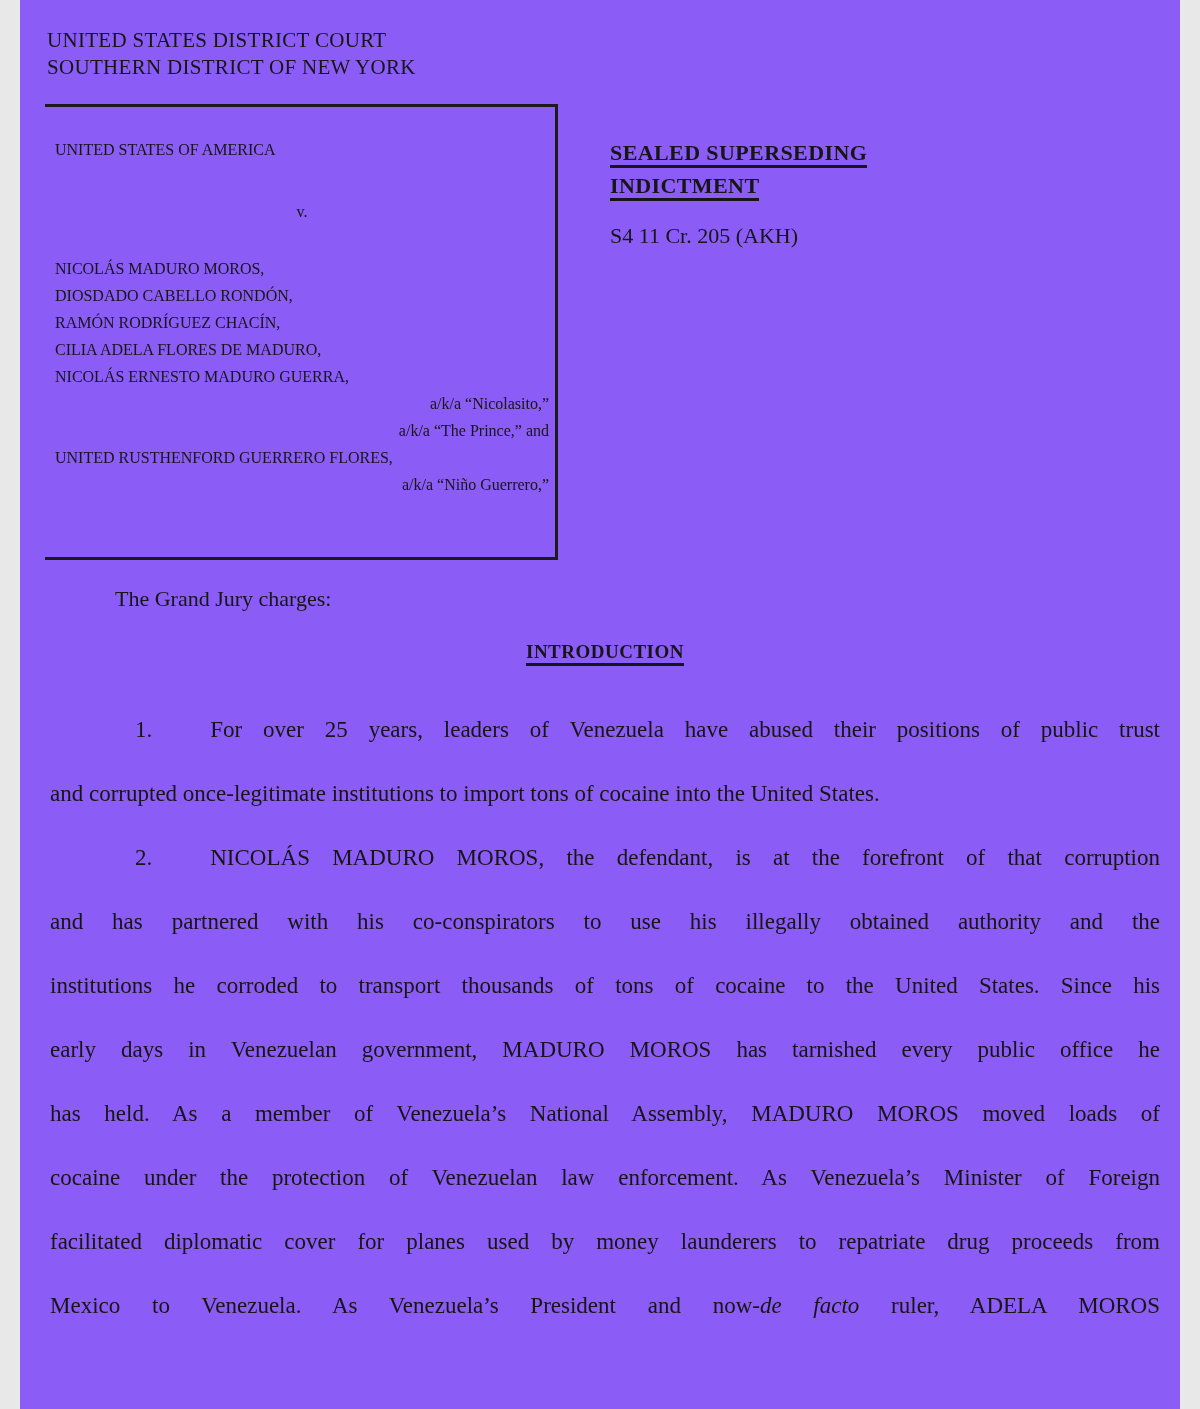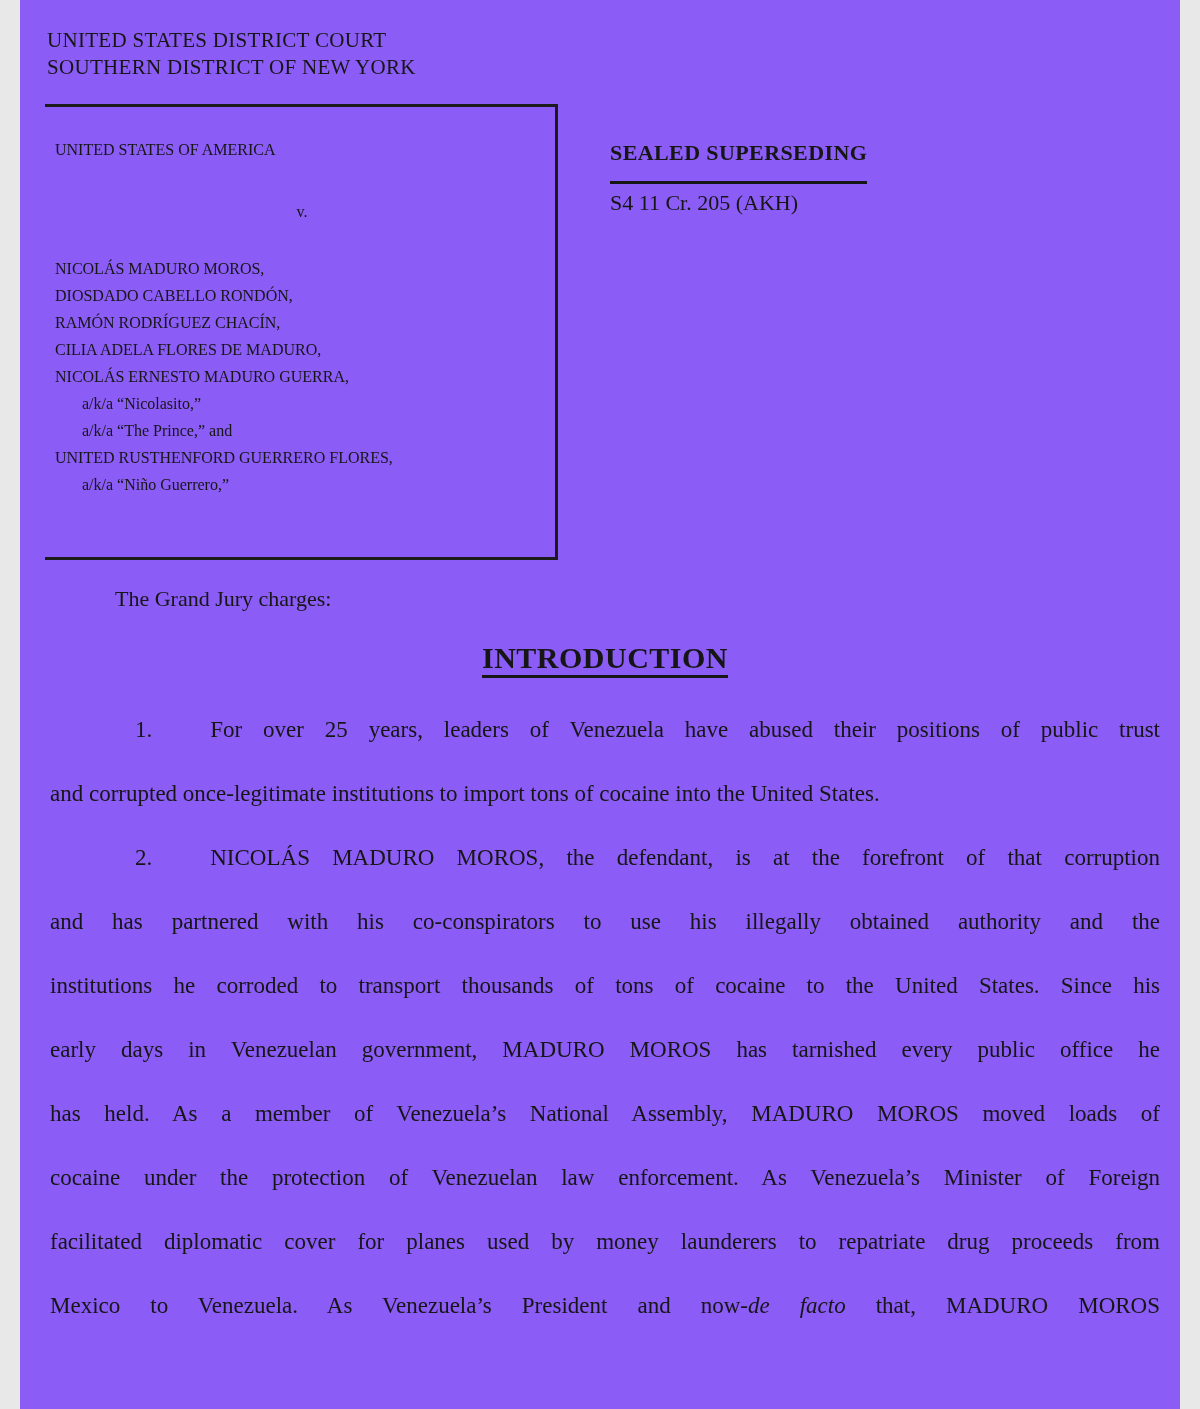--- a/index.html
+++ b/index.html
@@ -14,34 +14,34 @@
 
   
   .caption-box {
     position:absolute; left:25px; top:104px; width:513px; height:456px;
     box-sizing:border-box;
     border-top:3px solid #1b1b1b; border-right:3px solid #1b1b1b; border-bottom:3px solid #1b1b1b;
     padding:29px 6px 0 10px; font-size:16px; line-height:27px;
   }
   .versus { text-align:center; margin-top:35px; }
   .defendant-list { margin-top:30px; }
-  .def-line.indent { padding-left:27px; }
+  .def-line.indent { padding-left:27px;text-align:right; }
   .defendants-label { margin-top:23px; padding-left:107px; }
 
   
   .right-col { position:absolute; left:590px; top:136px; width:440px; font-size:22px; line-height:33px; }
   .doc-title-line { font-weight:bold; letter-spacing:0.4px; }
-  .doc-title-line .ul { border-bottom:3px solid #161616; padding-bottom:16px; }
+  .doc-title-line .ul { border-bottom:3px solid #161616; padding-bottom:0px; }
   .case-number { margin-top:17px; font-weight:normal; }
 
   .grand-jury { position:absolute; left:95px; top:586px; font-size:22px; }
 
   .intro-heading {
     position:absolute; left:30px; top:641px; width:1110px; text-align:center;
-    font-size:30px; font-weight:bold; letter-spacing:0.5px;
+    font-size:19px; font-weight:bold; letter-spacing:0.5px;
   }
   .intro-heading .ul { border-bottom:3px solid #161616; padding-bottom:1px; }
 
   
   .body-text { position:absolute; left:30px; top:698px; width:1110px; font-size:23px; }
   .body-line { line-height:64px; height:64px; }
   .jline { text-align:justify; text-align-last:justify; }
   .first-line { text-indent:85px; }
   .tab { display:inline-block; width:58px; }
   .italic { font-style:italic; }
@@ -67,20 +67,21 @@
       <div class="def-line">NICOLÁS ERNESTO MADURO GUERRA,</div>
       <div class="def-line indent">a/k/a “Nicolasito,”</div>
       <div class="def-line indent">a/k/a “The Prince,” and</div>
       <div class="def-line">UNITED RUSTHENFORD GUERRERO FLORES,</div>
       <div class="def-line indent">a/k/a “Niño Guerrero,”</div>
     </div>
   </div>
 
   <div class="right-col">
     <div class="doc-title-line"><span class="ul">SEALED SUPERSEDING</span></div>
+    <div class="doc-title-line"><span class="ul">INDICTMENT</span></div>
     <div class="case-number">S4 11 Cr. 205 (AKH)</div>
   </div>
 
   <div class="grand-jury">The Grand Jury charges:</div>
 
   <div class="intro-heading"><span class="ul">INTRODUCTION</span></div>
 
   <div class="body-text">
 
     <div class="body-line jline first-line">
@@ -91,18 +92,18 @@
     <div class="body-line jline first-line">
       <span class="pnum">2.</span><span class="tab"></span><span>NICOLÁS MADURO MOROS, the defendant, is at the forefront of that corruption</span>
     </div>
     <div class="body-line jline">and has partnered with his co-conspirators to use his illegally obtained authority and the</div>
     <div class="body-line jline">institutions he corroded to transport thousands of tons of cocaine to the United States. Since his</div>
     <div class="body-line jline">early days in Venezuelan government, MADURO MOROS has tarnished every public office he</div>
     <div class="body-line jline">has held. As a member of Venezuela’s National Assembly, MADURO MOROS moved loads of</div>
     <div class="body-line jline">cocaine under the protection of Venezuelan law enforcement. As Venezuela’s Minister of Foreign</div>
     <div class="body-line jline">facilitated diplomatic cover for planes used by money launderers to repatriate drug proceeds from</div>
     <div class="body-line jline">
-      <span>Mexico to Venezuela. As Venezuela’s President and now-</span><span class="italic">de facto</span><span> that, MADURO MOROS</span>
+      <span>Mexico to Venezuela. As Venezuela’s President and now-</span><span class="italic">de facto</span><span> ruler, ADELA MOROS</span>
     </div>
 
   </div>
 
 </div>
 
 </body></html>

